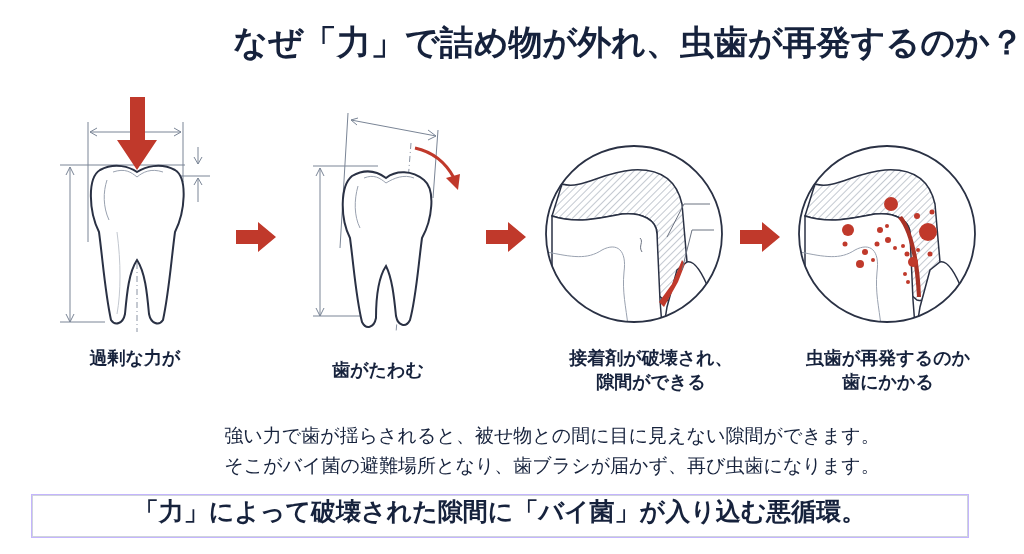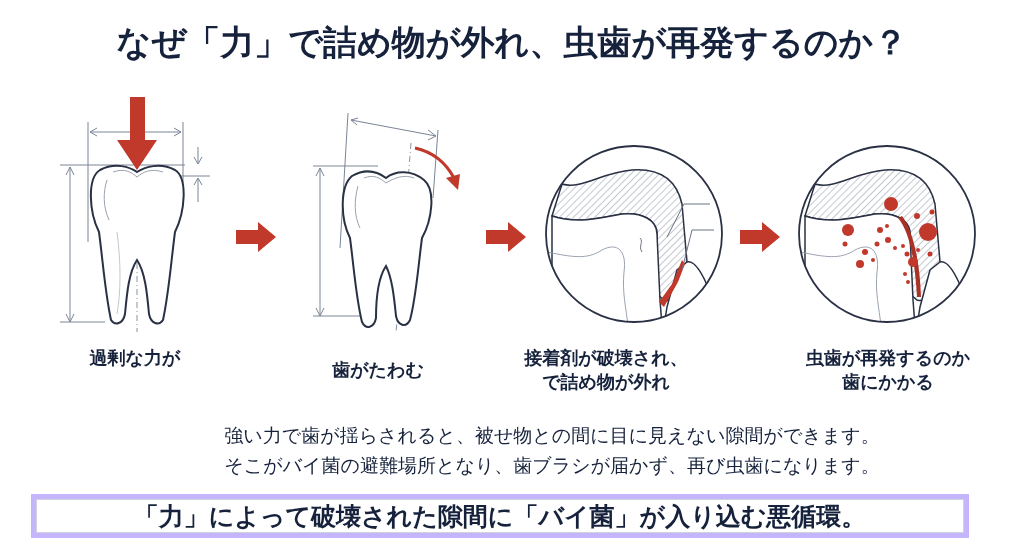--- a/index.html
+++ b/index.html
@@ -1,29 +1,29 @@
 <!DOCTYPE html>
 <html><head>
   <meta charset="utf-8">
   <style>
     html, body { margin: 0; padding: 0; background: #ffffff; }
     body { width: 1024px; height: 554px; position: relative; overflow: hidden;
            font-family: "DejaVu Sans", "Liberation Sans", sans-serif; color: #14213a; }
-    .title { position: absolute; left: 0; top: 20px; width: 1024px; text-align: center;
+    .title { position: absolute; left: 0; top: 20px; width: 1024px; text-align: right;
              font-size: 34px; font-weight: bold; letter-spacing: 0px; color: #16223c; }
     .stage { position: absolute; }
     .stage svg { display: block; }
     .step-arrow { position: absolute; }
     .caption { position: absolute; text-align: center; font-size: 18px; font-weight: bold;
                line-height: 24px; color: #16223c; }
     .body-text { position: absolute; left: 0; width: 1024px; text-align: center;
                  font-size: 19px; line-height: 30px; color: #16223c; }
     .summary-box { position: absolute; left: 31px; top: 494px; width: 938px; height: 44px;
-                   border: 5px solid #c4b5fd; box-sizing: border-box; box-shadow: 0 0 0 1px #cfd4dc inset;
-                   display: flex; align-items: flex-end; justify-content: center; }
+                   border: 1px solid #c4b5fd; box-sizing: border-box; box-shadow: 0 0 0 1px #cfd4dc inset;
+                   display: flex; align-items: flex-start; justify-content: center; }
     .summary-text { font-size: 25px; font-weight: bold; color: #16223c; letter-spacing: 0px; white-space: nowrap; }
   </style>
 </head>
 <body>
 
 <div class="title">なぜ「力」で詰め物が外れ、虫歯が再発するのか？</div>
 
 <div class="stage" style="left:55px; top:92px;">
   <svg width="170" height="240" viewBox="0 0 170 240">
 
@@ -167,23 +167,23 @@
     <circle cx="92" cy="92" r="88" fill="none" stroke="#2a3144" stroke-width="1.8"></circle>
   </svg>
 </div>
 
 <div class="caption" style="left:55px; top:346px; width:160px;">
   <div>過剰な力が</div>
 </div>
 <div class="caption" style="left:298px; top:358px; width:160px;">
   <div>歯がたわむ</div>
 </div>
-<div class="caption" style="left:506px; top:346px; width:200px;">
+<div class="caption" style="left:551px; top:346px; width:200px;">
   <div>接着剤が破壊され、</div>
-  <div>で詰め物が外れ</div>
+  <div>隙間ができる</div>
 </div>
 <div class="caption" style="left:788px; top:346px; width:200px;">
   <div>虫歯が再発するのか</div>
   <div>歯にかかる</div>
 </div>
 
 <div class="body-text" style="top:420px;margin-left:40px;">
   <div>強い力で歯が揺らされると、被せ物との間に目に見えない隙間ができます。</div>
   <div>そこがバイ菌の避難場所となり、歯ブラシが届かず、再び虫歯になります。</div>
 </div>

